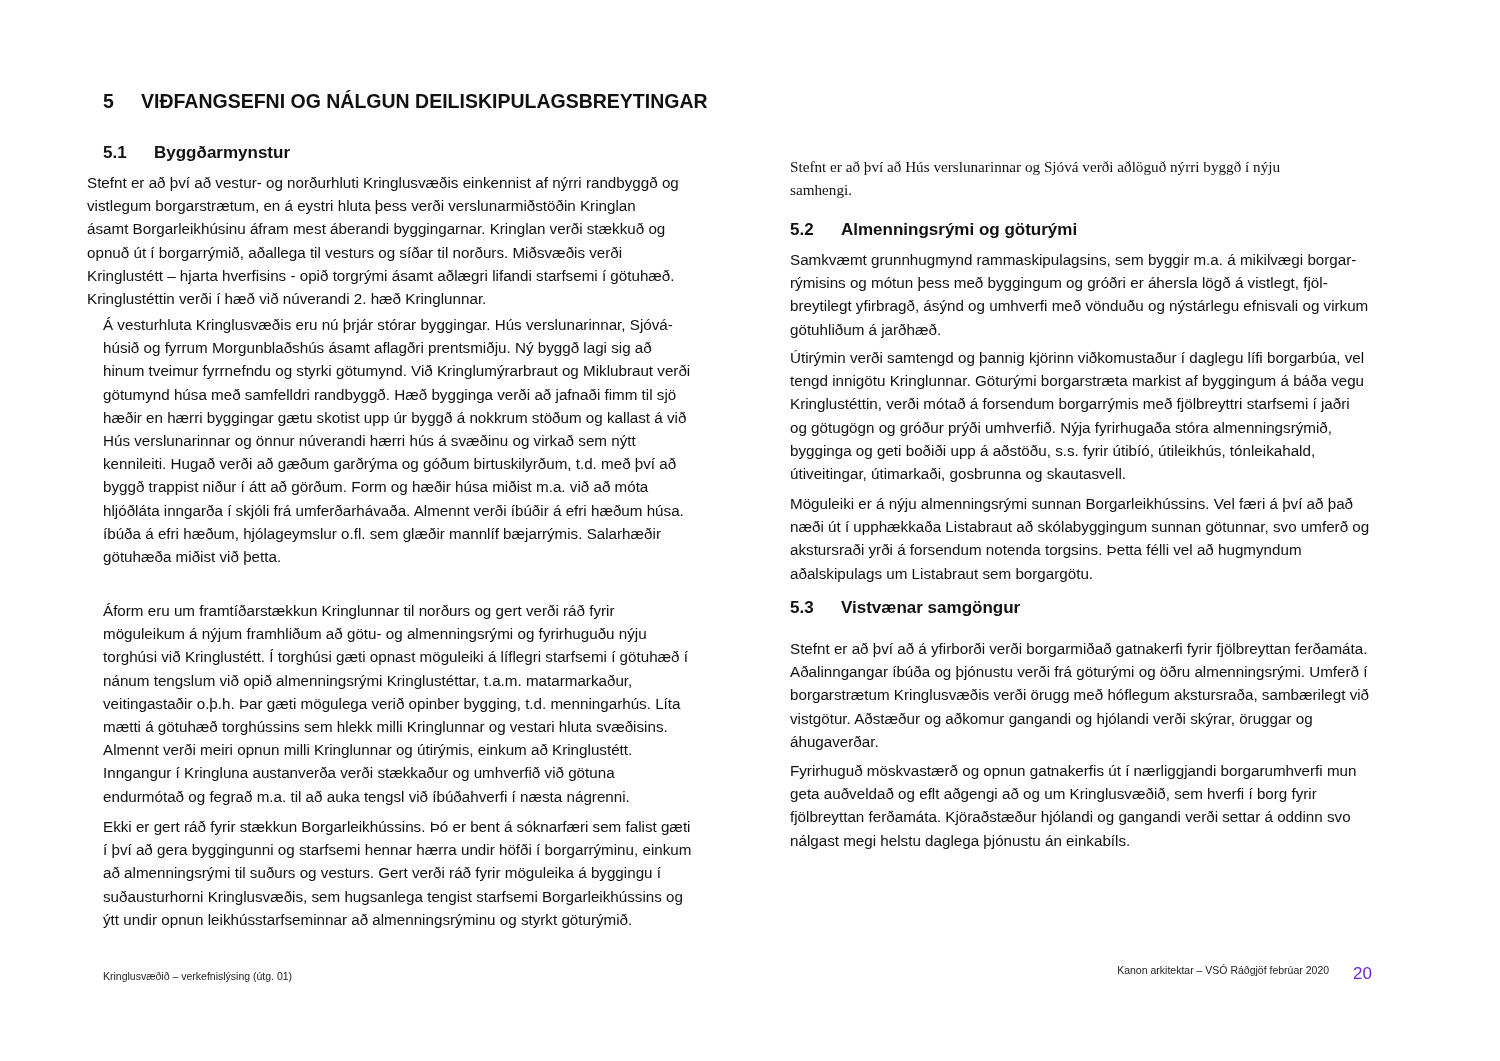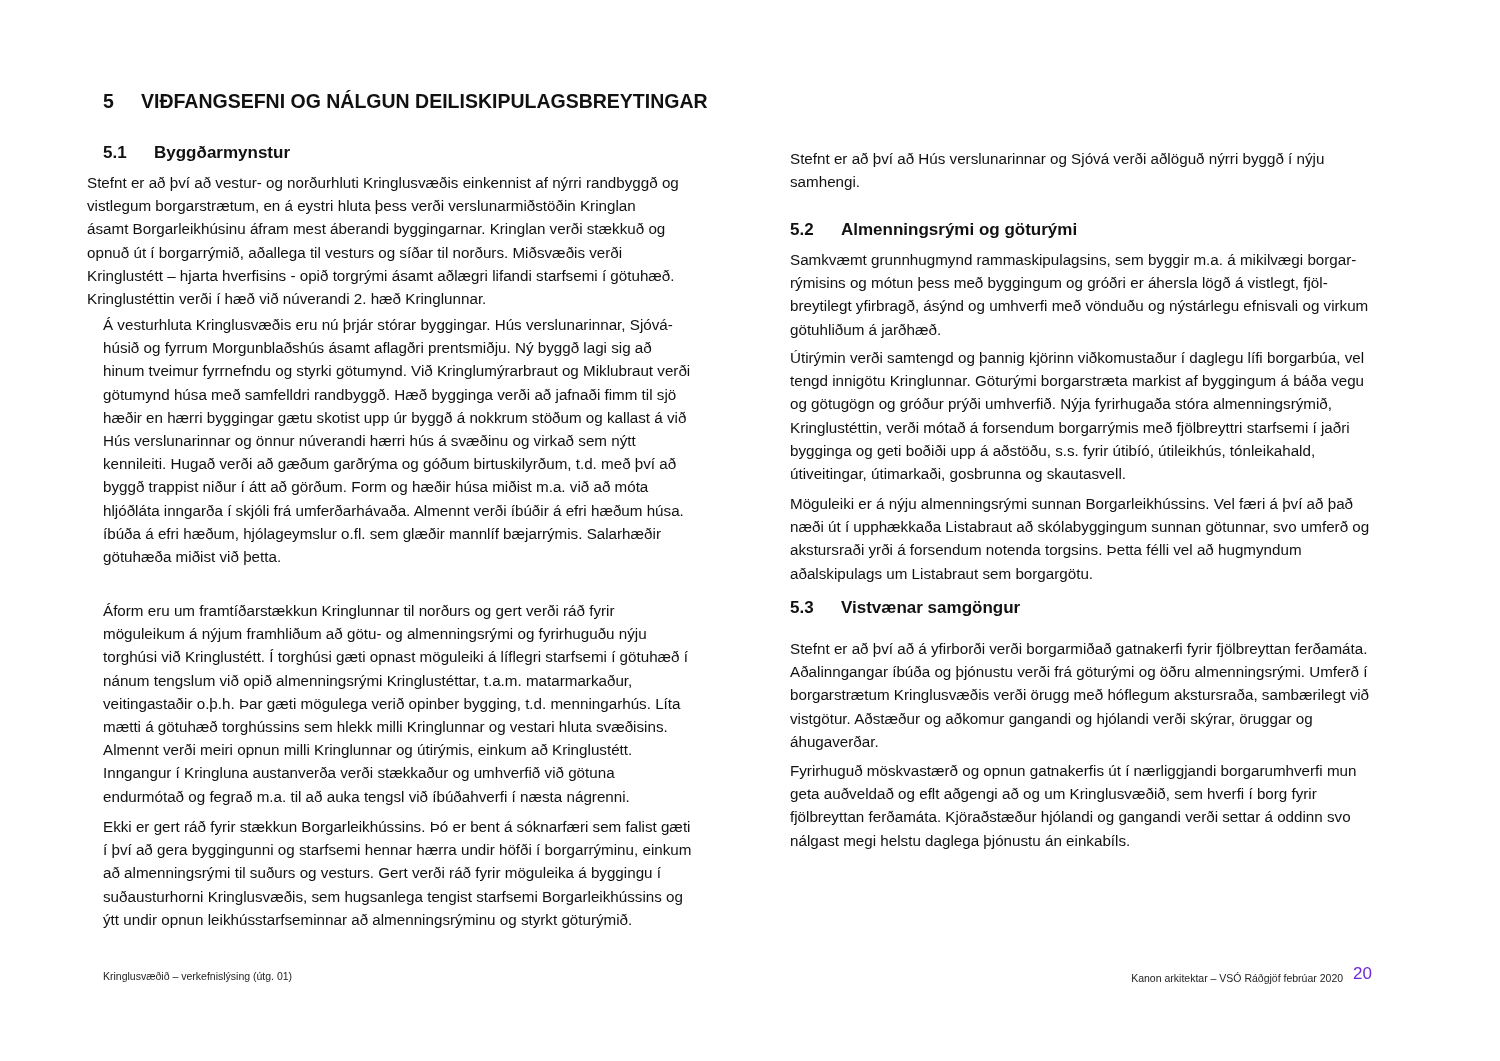--- a/index.html
+++ b/index.html
@@ -5,21 +5,21 @@
   html, body { margin: 0; padding: 0; background: #ffffff; }
   body { width: 1500px; height: 1061px; position: relative; overflow: hidden;
          font-family: "Liberation Sans", sans-serif; color: #111111; }
   .h1 { position: absolute; left: 103px; top: 90px; font-size: 19.5px; font-weight: bold; letter-spacing: 0px; white-space: nowrap; }
   .h1 .num { display: inline-block; width: 38px; }
   .h2 { position: absolute; font-size: 17px; font-weight: bold; white-space: nowrap; }
   .h2 .num { display: inline-block; width: 51px; }
   .para { position: absolute; font-size: 15.2px; line-height: 23.2px; white-space: nowrap; }
   .para .line { display: block; }
   .footer-left { position: absolute; left: 103px; top: 970px; font-size: 10.5px; color: #222; white-space: nowrap; }
-  .footer-right { position: absolute; right: 128px; top: 964px; font-size: 10.5px; color: #222; white-space: nowrap; display: flex; align-items: flex-end; gap: 10px; }
+  .footer-right { position: absolute; right: 128px; top: 964px; font-size: 10.5px; color: #222; white-space: nowrap; display: flex; align-items: flex-start; gap: 24px; }
   .footer-right .page-num { font-size: 17px; color: #6d28d9; }
 </style>
 </head>
 <body>
 
 <div class="h1">
   <span class="num">5</span><span>VIÐFANGSEFNI OG NÁLGUN DEILISKIPULAGSBREYTINGAR</span>
 </div>
 
 <div class="h2" style="left:103px; top:143px;">
@@ -59,39 +59,39 @@
     <span class="line">endurmótað og fegrað m.a. til að auka tengsl við íbúðahverfi í næsta nágrenni.</span>
   </div>
 <div class="para" style="left:103px; top:815px;">
     <span class="line">Ekki er gert ráð fyrir stækkun Borgarleikhússins. Þó er bent á sóknarfæri sem falist gæti</span>
     <span class="line">í því að gera byggingunni og starfsemi hennar hærra undir höfði í borgarrýminu, einkum</span>
     <span class="line">að almenningsrými til suðurs og vesturs. Gert verði ráð fyrir möguleika á byggingu í</span>
     <span class="line">suðausturhorni Kringlusvæðis, sem hugsanlega tengist starfsemi Borgarleikhússins og</span>
     <span class="line">ýtt undir opnun leikhússtarfseminnar að almenningsrýminu og styrkt göturýmið.</span>
   </div>
 
-<div class="para" style="left:790px; top:147px;">
+<div class="para" style="left:790px; top:155px;font-family:Liberation Serif, serif;">
     <span class="line">Stefnt er að því að Hús verslunarinnar og Sjóvá verði aðlöguð nýrri byggð í nýju</span>
     <span class="line">samhengi.</span>
   </div>
 
 <div class="h2" style="left:790px; top:220px;">
   <span class="num">5.2</span><span>Almenningsrými og göturými</span>
 </div>
 <div class="para" style="left:790px; top:248px;">
     <span class="line">Samkvæmt grunnhugmynd rammaskipulagsins, sem byggir m.a. á mikilvægi borgar-</span>
     <span class="line">rýmisins og mótun þess með byggingum og gróðri er áhersla lögð á vistlegt, fjöl-</span>
     <span class="line">breytilegt yfirbragð, ásýnd og umhverfi með vönduðu og nýstárlegu efnisvali og virkum</span>
     <span class="line">götuhliðum á jarðhæð.</span>
   </div>
 <div class="para" style="left:790px; top:346px;">
     <span class="line">Útirýmin verði samtengd og þannig kjörinn viðkomustaður í daglegu lífi borgarbúa, vel</span>
     <span class="line">tengd innigötu Kringlunnar. Göturými borgarstræta markist af byggingum á báða vegu</span>
+    <span class="line">Kringlustéttin, verði mótað á forsendum borgarrýmis með fjölbreyttri starfsemi í jaðri</span>
     <span class="line">og götugögn og gróður prýði umhverfið. Nýja fyrirhugaða stóra almenningsrýmið,</span>
-    <span class="line">Kringlustéttin, verði mótað á forsendum borgarrýmis með fjölbreyttri starfsemi í jaðri</span>
     <span class="line">bygginga og geti boðiði upp á aðstöðu, s.s. fyrir útibíó, útileikhús, tónleikahald,</span>
     <span class="line">útiveitingar, útimarkaði, gosbrunna og skautasvell.</span>
   </div>
 <div class="para" style="left:790px; top:492px;">
     <span class="line">Möguleiki er á nýju almenningsrými sunnan Borgarleikhússins. Vel færi á því að það</span>
     <span class="line">næði út í upphækkaða Listabraut að skólabyggingum sunnan götunnar, svo umferð og</span>
     <span class="line">akstursraði yrði á forsendum notenda torgsins. Þetta félli vel að hugmyndum</span>
     <span class="line">aðalskipulags um Listabraut sem borgargötu.</span>
   </div>
 

